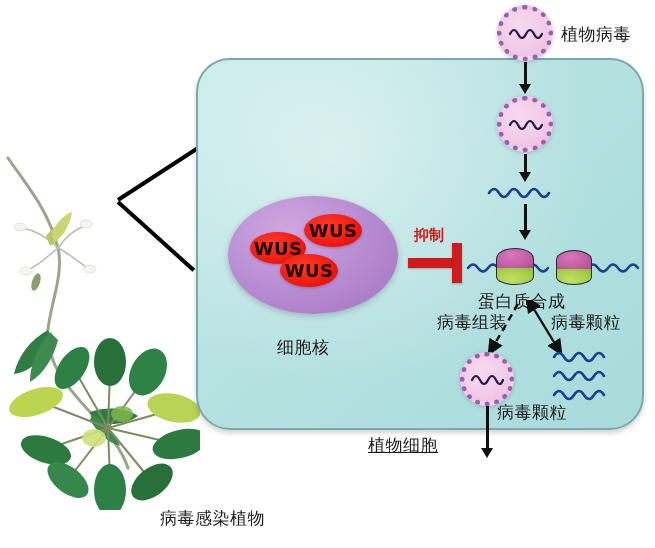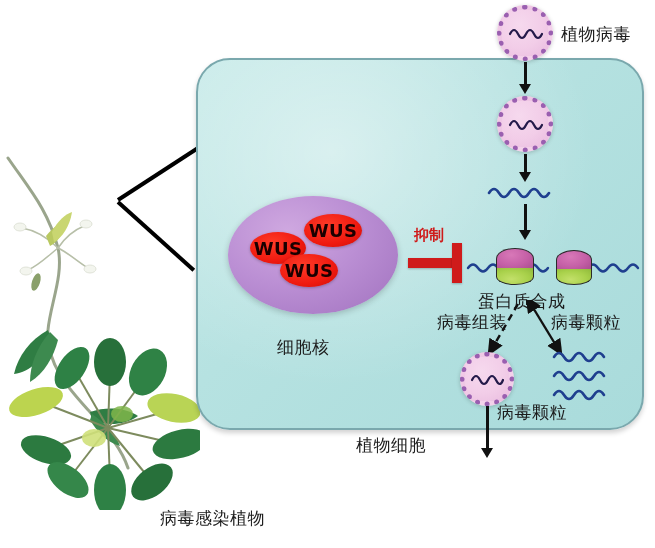--- a/index.html
+++ b/index.html
@@ -241,16 +241,16 @@
         <path d="M3 9 q5 -8 10 0 q5 8 10 0 q5 -8 10 0 q5 8 10 0 q5 -8 10 0"></path>
         <path d="M3 28 q5 -8 10 0 q5 8 10 0 q5 -8 10 0 q5 8 10 0 q5 -8 10 0"></path>
         <path d="M3 47 q5 -8 10 0 q5 8 10 0 q5 -8 10 0 q5 8 10 0 q5 -8 10 0"></path>
       </g>
     </svg>
   </div>
 
   <div class="abs arrow-v" style="left:486px;top:406px;height:44px;"></div>
   <div class="abs arrowhead" style="left:481px;top:448px;"></div>
 
-  <div class="abs lbl" style="left:356px;top:434px;">植物细胞</div>
+  <div class="abs lbl" style="left:368px;top:434px;text-decoration:underline;">植物细胞</div>
   <div class="abs lbl" style="left:160px;top:507px;">病毒感染植物</div>
 
 </div>
 
 </body></html>

